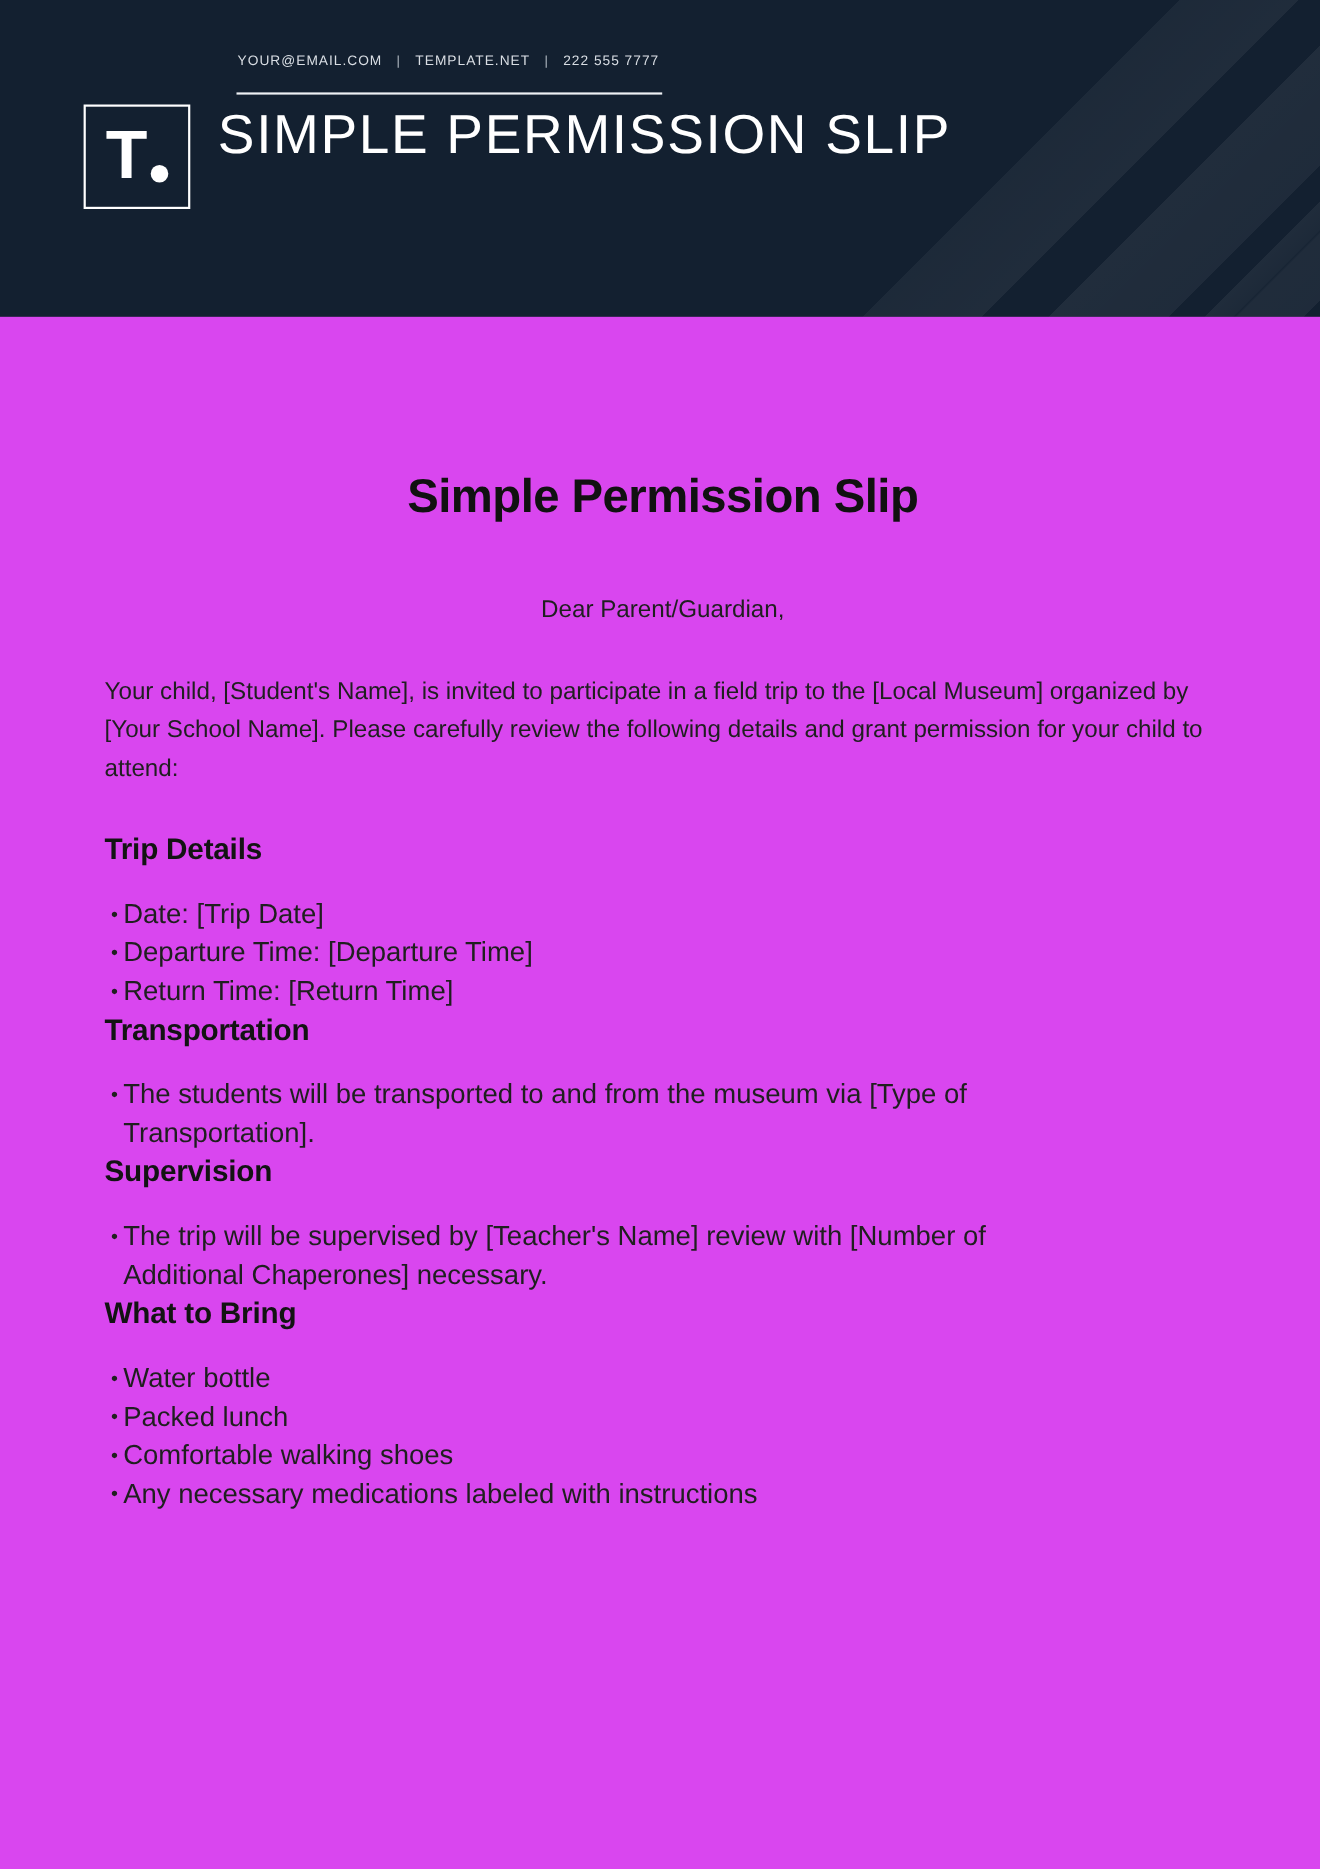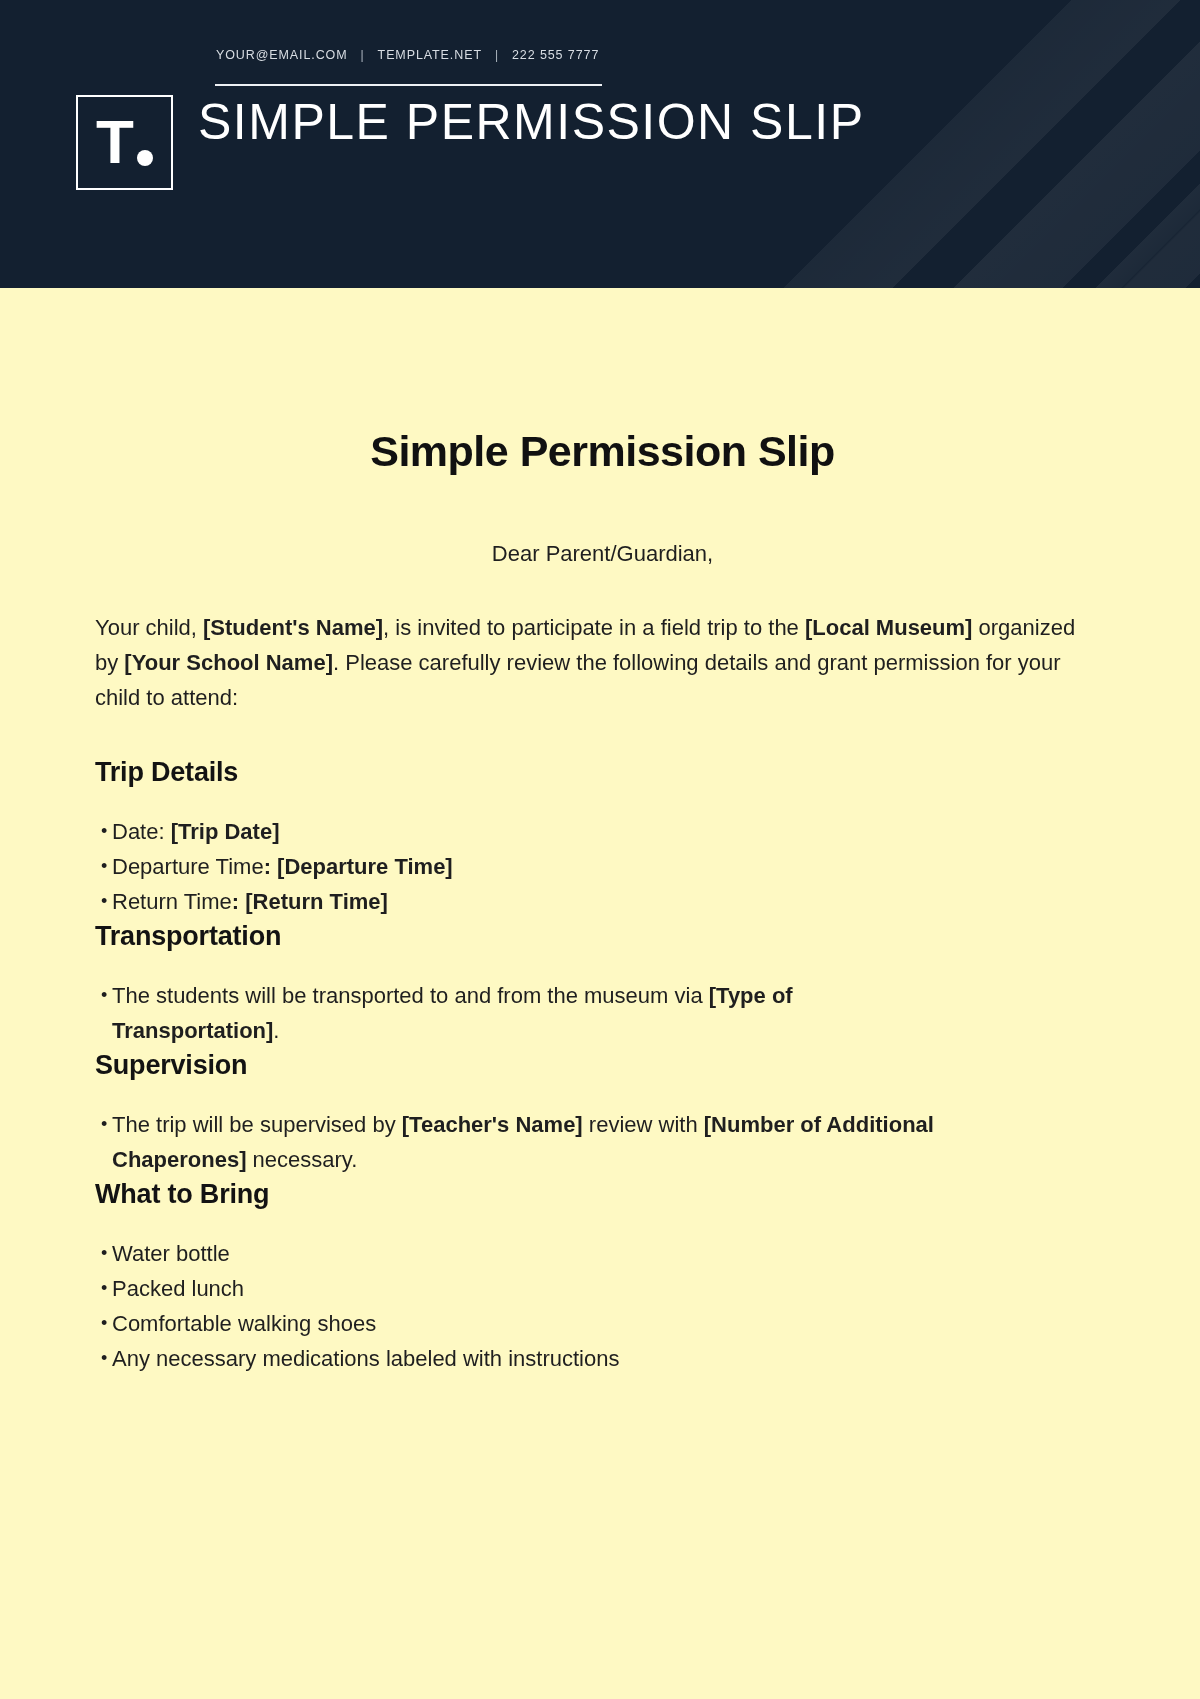--- a/index.html
+++ b/index.html
@@ -1,19 +1,19 @@
 <!DOCTYPE html>
 <html><head>
 <meta charset="utf-8">
 <style>
   * { margin:0; padding:0; box-sizing:border-box; }
   html,body { background:#e9e9e9; }
   .page {
     position:relative; width:1200px; height:1699px; margin:0 auto;
-    background:#fef9c3; overflow:hidden;
+    background:#d946ef; overflow:hidden;
     font-family:"Liberation Sans", sans-serif;
     color:#1f1f1f;
   }
 
   
   .banner {
     position:relative; width:100%; height:288px;
     background:#132030; overflow:hidden;
   }
   .banner-stripes {
@@ -68,27 +68,27 @@
   .salutation { margin-top:62px; font-size:22px; line-height:35px;text-align:center; }
   .intro { margin-top:39px; max-width:1000px; font-size:22px; line-height:35px; }
   .section h3 {
     font-size:27px; line-height:34px; font-weight:700;
     color:#131313; letter-spacing:-0.2px;
   }
   .section:first-child h3 { margin-top:40px; }
   .section ul { margin-top:25px; list-style:none; }
   .section li {
     position:relative; padding-left:17px; max-width:870px;
-    font-size:22px; line-height:35px;
+    font-size:25px; line-height:35px;
   }
   .section li::before {
     content:"\2022"; position:absolute; left:6px; top:0;
     font-size:18px; line-height:35px; color:#1f1f1f;
   }
-  b, .b { font-weight:700; }
+  b, .b { font-weight:400; }
 </style>
 </head>
 <body>
 
 <div class="page">
 
   <header class="banner">
     <div class="banner-stripes"></div>
 
     <div class="contact-bar" id="contact-bar">

